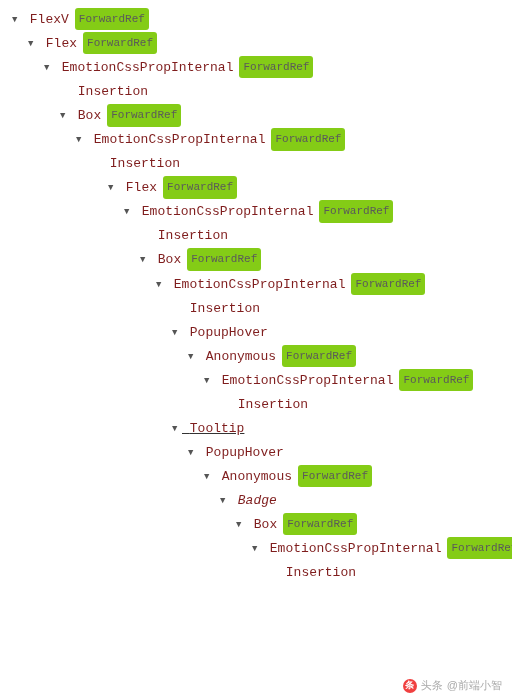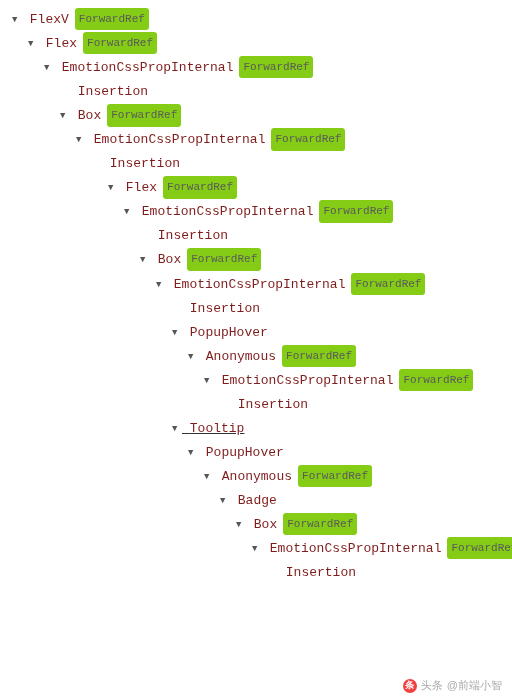--- a/index.html
+++ b/index.html
@@ -82,21 +82,21 @@
     <div class="node" style="padding-left: 136px;"><span class="arrow ">▼</span> <span class="name">Box</span><span class="badge">ForwardRef</span></div>
     <div class="node" style="padding-left: 152px;"><span class="arrow ">▼</span> <span class="name">EmotionCssPropInternal</span><span class="badge">ForwardRef</span></div>
     <div class="node" style="padding-left: 168px;"><span class="arrow none">▼</span> <span class="name">Insertion</span></div>
     <div class="node" style="padding-left: 168px;"><span class="arrow ">▼</span> <span class="name">PopupHover</span></div>
     <div class="node" style="padding-left: 184px;"><span class="arrow ">▼</span> <span class="name">Anonymous</span><span class="badge">ForwardRef</span></div>
     <div class="node" style="padding-left: 200px;"><span class="arrow ">▼</span> <span class="name">EmotionCssPropInternal</span><span class="badge">ForwardRef</span></div>
     <div class="node" style="padding-left: 216px;"><span class="arrow none">▼</span> <span class="name">Insertion</span></div>
     <div class="node" style="padding-left: 168px; text-decoration: underline;"><span class="arrow ">▼</span> <span class="name">Tooltip</span></div>
     <div class="node" style="padding-left: 184px;"><span class="arrow ">▼</span> <span class="name">PopupHover</span></div>
     <div class="node" style="padding-left: 200px;"><span class="arrow ">▼</span> <span class="name">Anonymous</span><span class="badge">ForwardRef</span></div>
-    <div class="node" style="padding-left: 216px;"><span class="arrow ">▼</span> <span class="name">Badge</span></div>
+    <div class="node" style="padding-left: 216px; font-style: italic;"><span class="arrow ">▼</span> <span class="name">Badge</span></div>
     <div class="node" style="padding-left: 232px;"><span class="arrow ">▼</span> <span class="name">Box</span><span class="badge">ForwardRef</span></div>
     <div class="node" style="padding-left: 248px;"><span class="arrow ">▼</span> <span class="name">EmotionCssPropInternal</span><span class="badge">ForwardRef</span></div>
     <div class="node" style="padding-left: 264px;"><span class="arrow none">▼</span> <span class="name">Insertion</span></div>
   </div>
 
 <div class="watermark">
   <span class="wm-icon">条</span>
   <span>头条</span>
   <span>@前端小智</span>
 </div>

